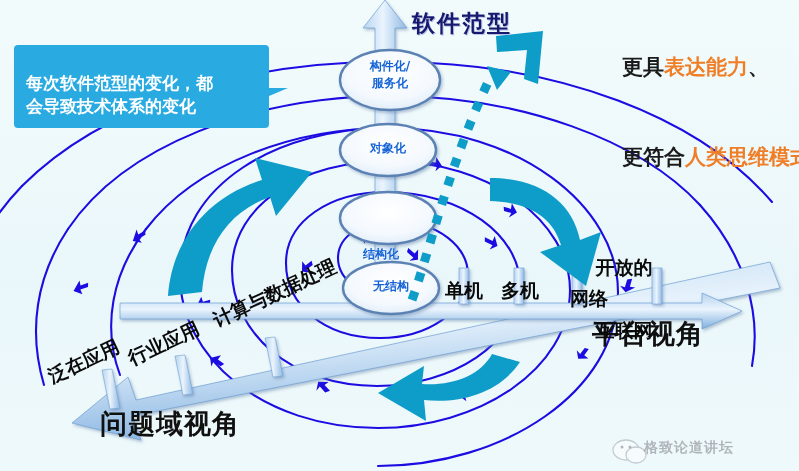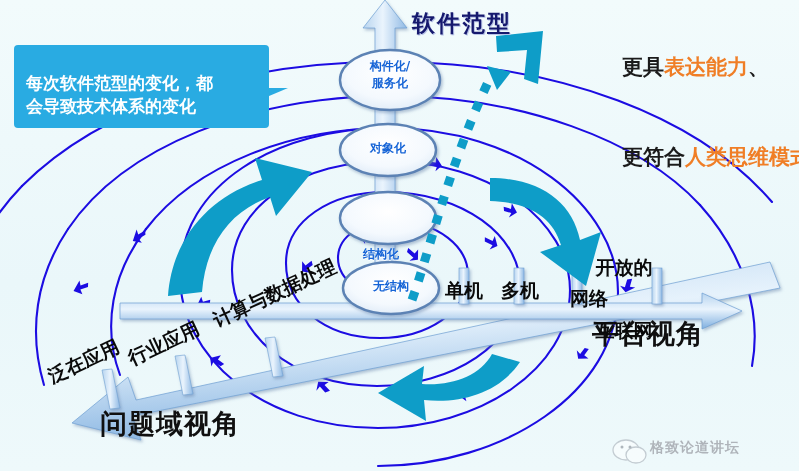--- a/index.html
+++ b/index.html
@@ -60,21 +60,21 @@
   }
 
   
   #headline{position:absolute;left:578px;top:22px;}
   #headline .hl{font-size:21px;font-weight:bold;line-height:30px;white-space:pre;}
   .ink{color:#1b1b1b;}
   .hot{color:#f07e26;}
 
   
   #watermark{position:absolute;left:610px;top:438px;display:flex;
-    align-items:center;gap:6px;opacity:.55;}
+    align-items:center;opacity:.55;}
   #watermark .wm-text{color:#7d7d86;font-size:14px;font-weight:bold;
     letter-spacing:1px;white-space:pre;}
 </style>
 </head>
 <body>
 
 <div id="stage">
 
   <svg id="svgroot" viewBox="0 0 799 471">
     <defs>

